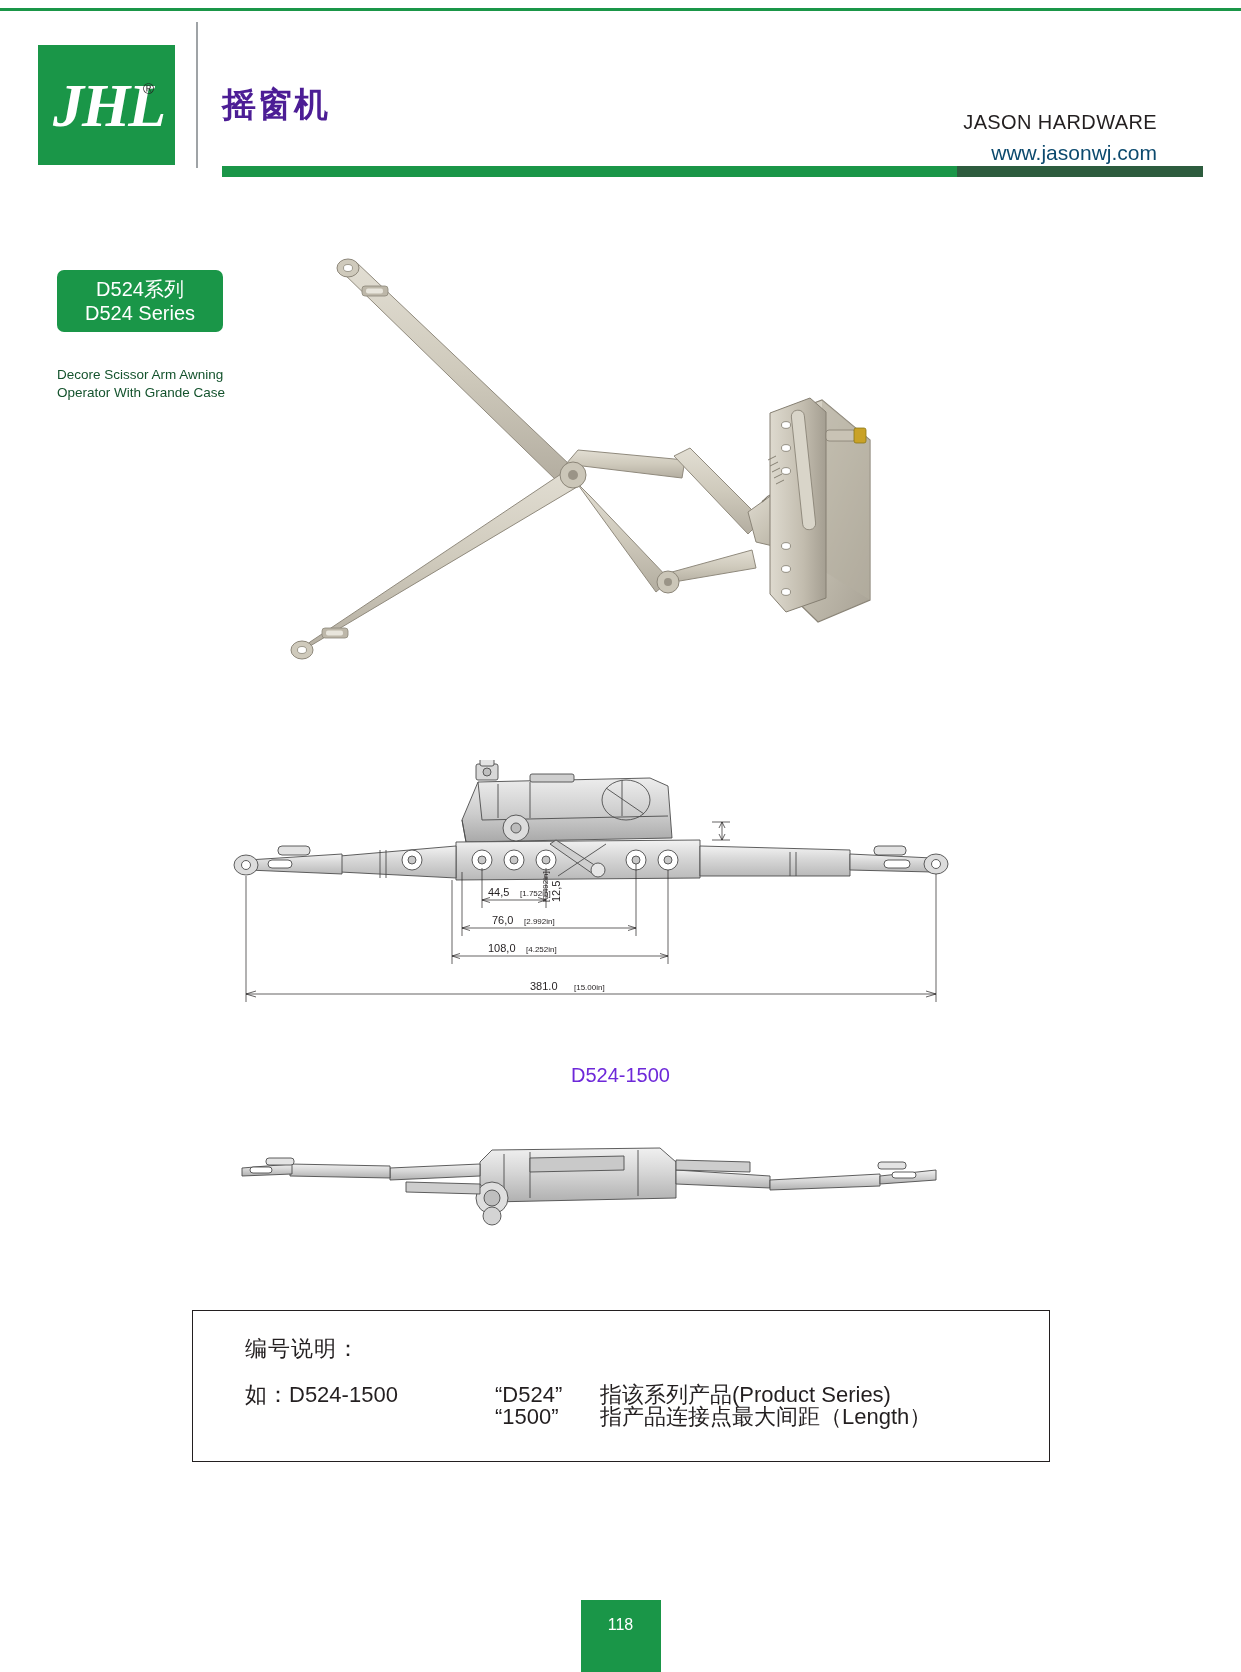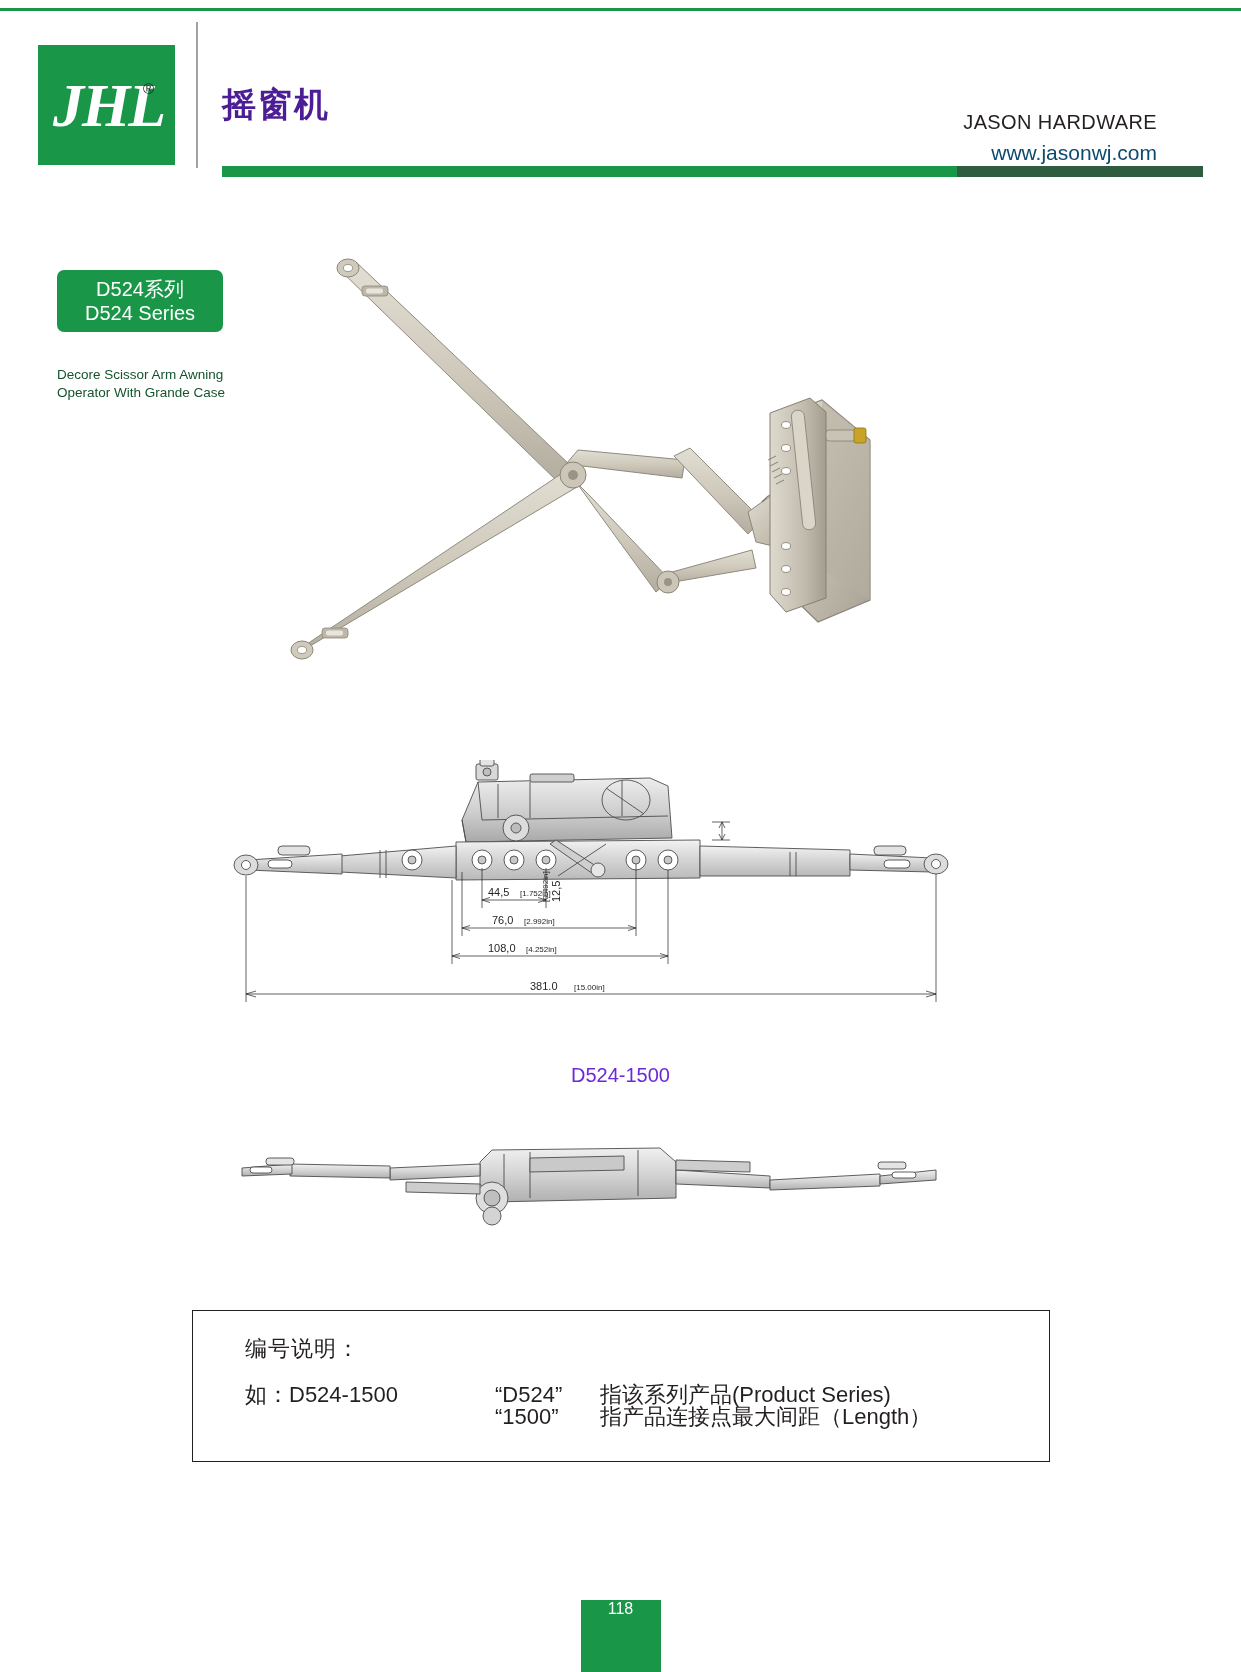--- a/index.html
+++ b/index.html
@@ -182,20 +182,21 @@
     transform: translateX(-50%);
     width: 80px; height: 72px;
     background: #1a9648;
     display: flex;
     align-items: flex-start;
     justify-content: center;
   }
   .footer-badge span {
     color: #ffffff;
     font-size: 16px;
+    margin-top: 16px;
   }
 
   
   .dim { font-size: 11px; fill: #231f20; font-family: "Liberation Sans", sans-serif; }
   .dim-small { font-size: 8px; fill: #231f20; font-family: "Liberation Sans", sans-serif; }
 </style>
 </head>
 <body>
 
 <div class="header">

